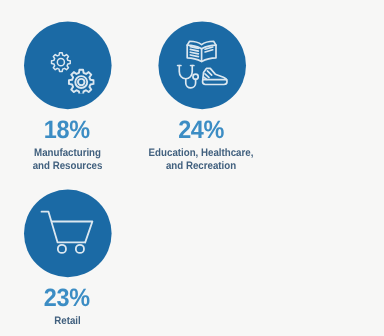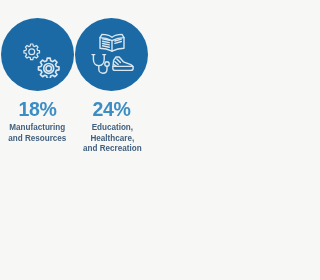--- a/index.html
+++ b/index.html
@@ -10,21 +10,21 @@
     width: 224px;
     height: 280px;
     background: #f7f7f6;
     font-family: "Liberation Sans", sans-serif;
     overflow: hidden;
   }
   .infographic {
     width: 224px;
     height: 280px;
     display: grid;
-    grid-template-columns: 1fr 1fr 1fr;
+    grid-template-columns: 1fr 1fr;
     grid-template-rows: 140px 140px;
     background: #f7f7f6;
   }
   .stat-cell {
     position: relative;
     display: flex;
     flex-direction: column;
     align-items: center;
     justify-content: flex-start;
     padding-top: 18px;
@@ -116,14 +116,28 @@
           </g>
         </svg>
       </span>
     </div>
     <div class="pct">24%</div>
     <div class="caption">Education, Healthcare,
 and Recreation</div>
   </div>
 
 
+  <div class="stat-cell">
+    <div class="icon-circle">
+      <span>
+        <svg width="46" height="42" viewBox="0 0 46 42" fill="none" stroke="#dbe7f0" stroke-width="1.5" stroke-linejoin="round" stroke-linecap="round">
+          <path d="M1.6 2.4 L7.4 2.4 L15.0 28.0 L38.0 28.0"></path>
+          <path d="M10.2 10.6 L44.0 10.6 L38.0 28.0"></path>
+          <circle cx="18.6" cy="33.4" r="3.4"></circle>
+          <circle cx="33.6" cy="33.4" r="3.4"></circle>
+        </svg>
+      </span>
+    </div>
+    <div class="pct">23%</div>
+    <div class="caption">Retail</div>
+  </div>
 
 </div>
 
 </body></html>

